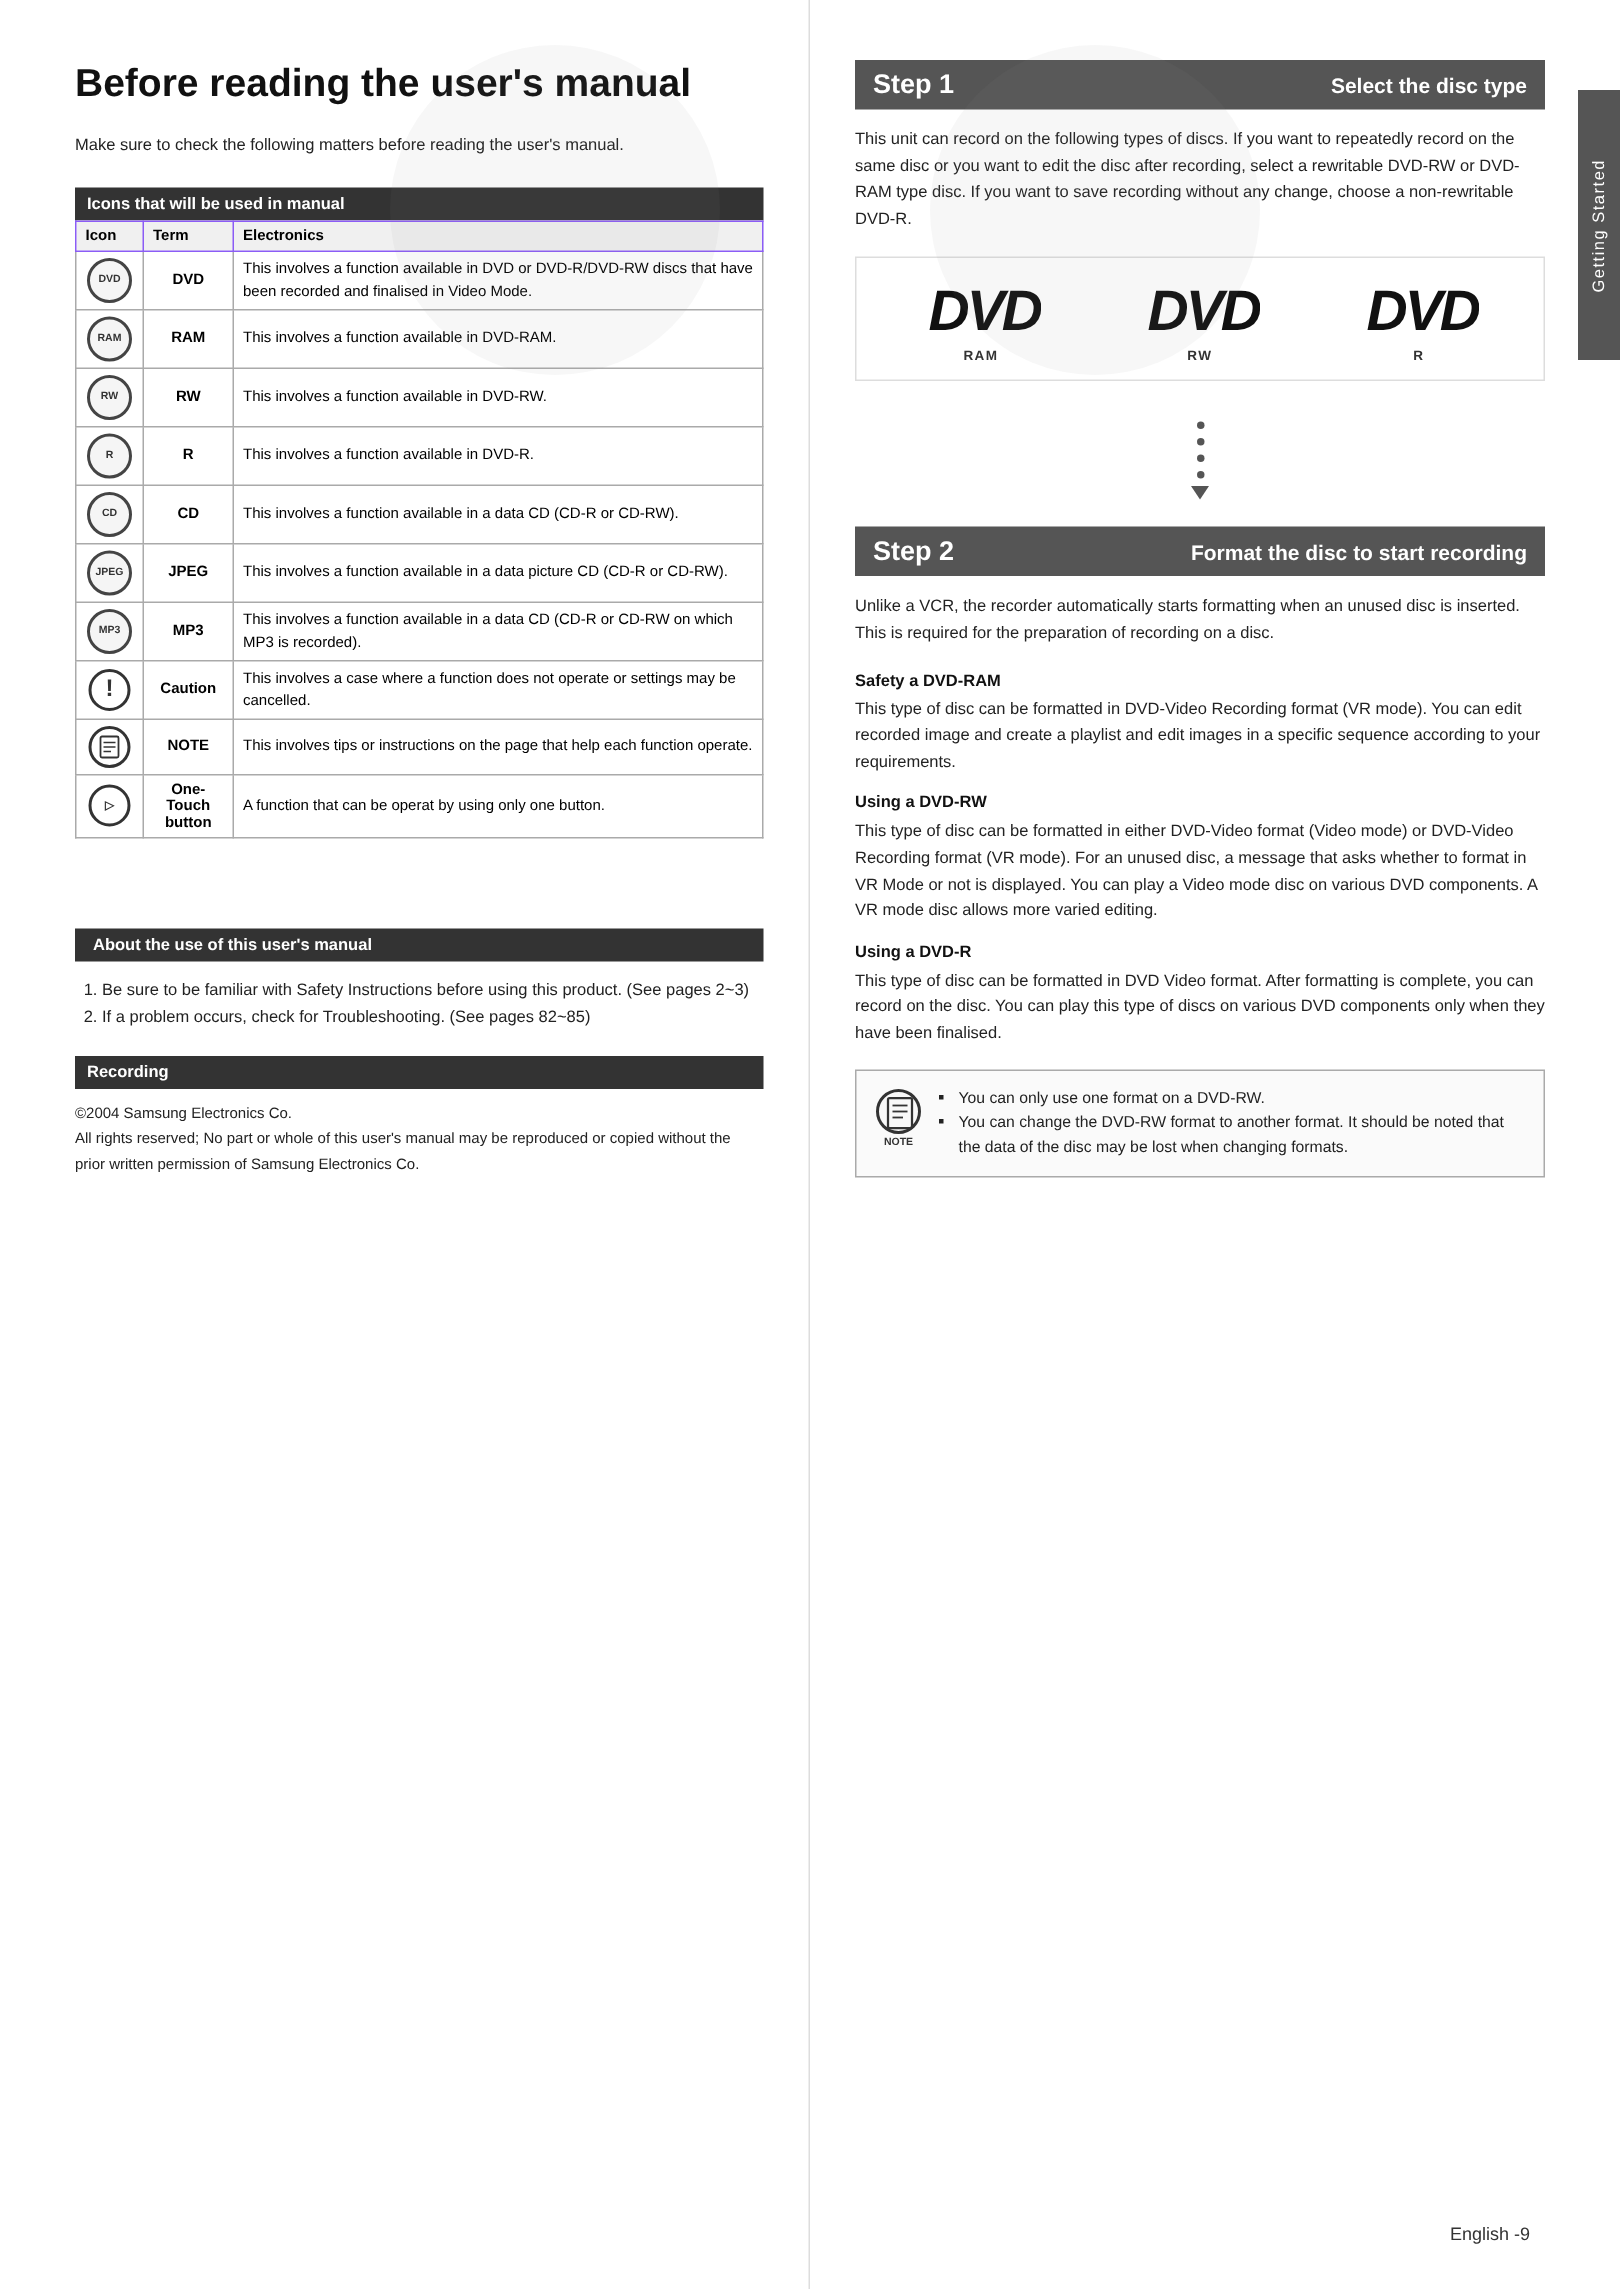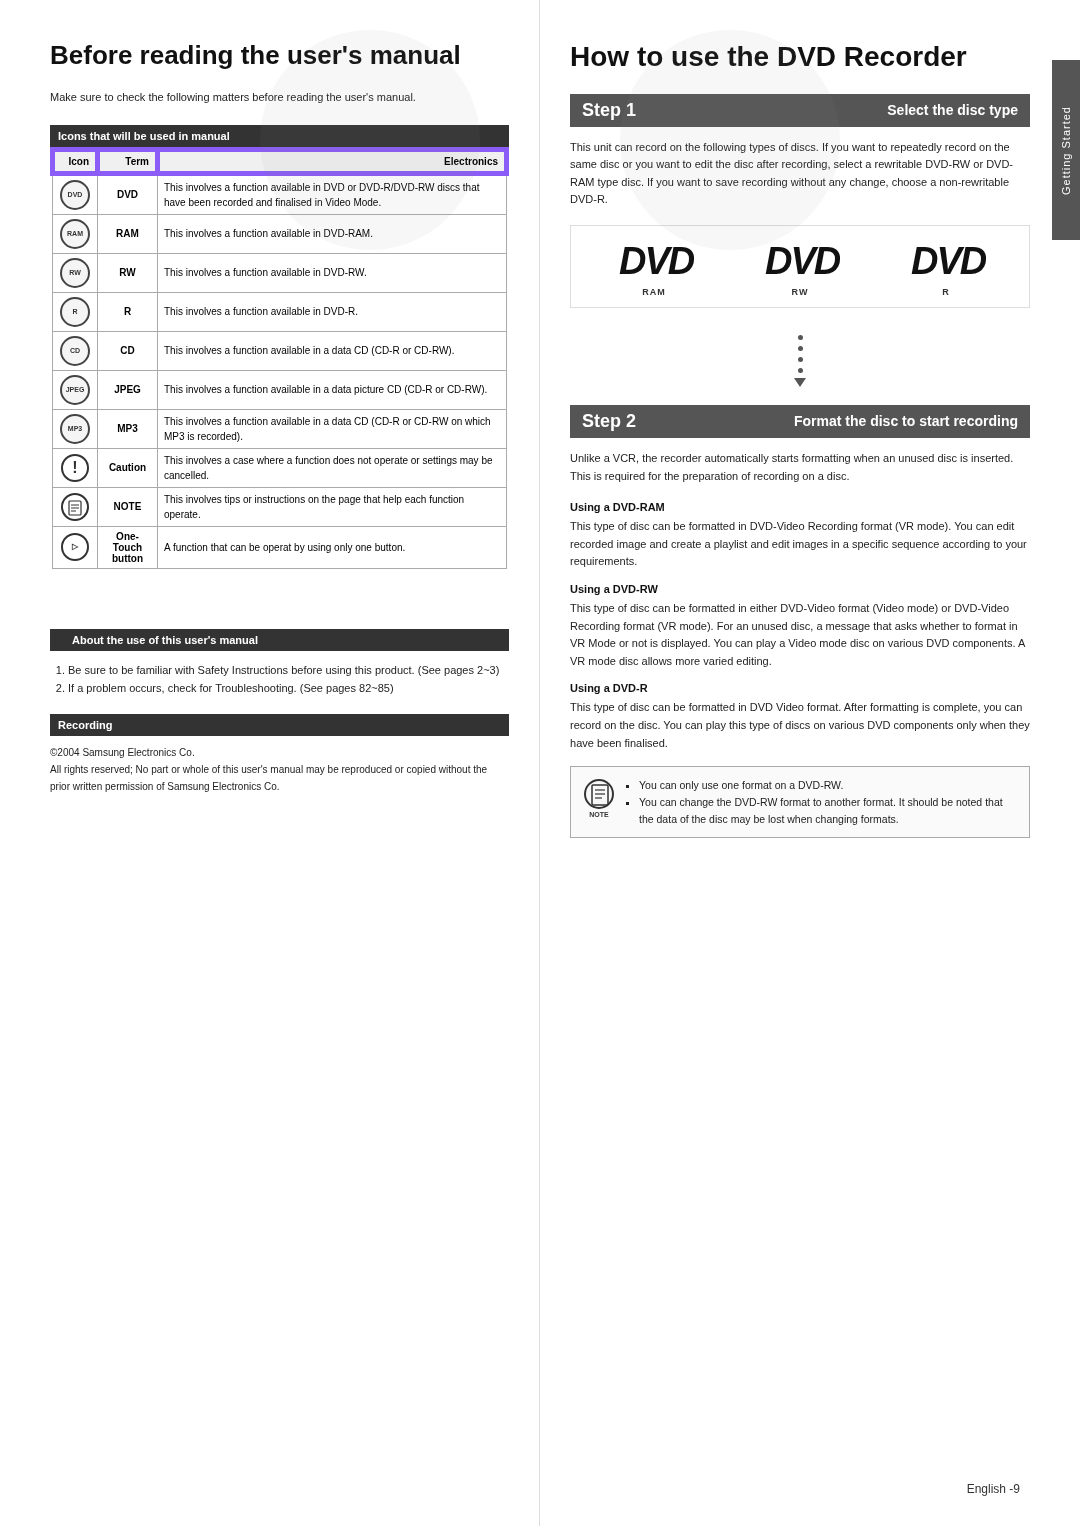--- a/index.html
+++ b/index.html
@@ -79,25 +79,25 @@
       font-size: 11px;
       font-weight: bold;
     }
     table.icons-table {
       width: 100%;
       border-collapse: collapse;
       border: 1px solid #aaa;
     }
     table.icons-table th {
       background: #f0f0f0;
-      border: 5px solid #8b5cf6;
+      border: 1px solid #8b5cf6;
       padding: 4px 6px;
       font-size: 10px;
       font-weight: bold;
-      text-align: right;
+      text-align: left;
     }
     table.icons-table td {
       border: 1px solid #aaa;
       padding: 4px 6px;
       font-size: 10px;
       vertical-align: middle;
     }
     .icon-cell {
       text-align: center;
       width: 45px;
@@ -133,21 +133,21 @@
     }
 
     
     .about-section {
       margin-top: 60px;
       margin-bottom: 16px;
     }
     .about-header {
       background: #333;
       color: white;
-      padding: 5px 22px;
+      padding: 5px 12px;
       font-size: 11px;
       font-weight: bold;
       margin-bottom: 10px;
     }
     .about-list {
       font-size: 11px;
       line-height: 1.7;
       padding-left: 18px;
       color: #222;
       margin-bottom: 14px;
@@ -398,21 +398,20 @@
         </ol>
     </div>
 
     <div class="copyright-section">
       <div class="copyright-header">Recording</div>
       <div class="copyright-text" id="copyright-text">©2004 Samsung Electronics Co.<br>All rights reserved; No part or whole of this user's manual may be reproduced or copied without the prior written permission of Samsung Electronics Co.</div>
     </div>
   </div>
 
   <div class="right-col">
-    <h1 class="right-title">How to use the DVD Recorder</h1>
 
     <div class="step-box">
       <span class="step-number">Step 1</span>
       <span class="step-label">Select the disc type</span>
     </div>
     <p class="step-description">This unit can record on the following types of discs. If you want to repeatedly record on the same disc or you want to edit the disc after recording, select a rewritable DVD-RW or DVD-RAM type disc. If you want to save recording without any change, choose a non-rewritable DVD-R.</p>
 
     <div class="dvd-logos">
 
       <div class="dvd-logo-item">
@@ -446,21 +445,21 @@
     </div>
 
     <div class="step-box">
       <span class="step-number">Step 2</span>
       <span class="step-label">Format the disc to start recording</span>
     </div>
     <p class="step-description">Unlike a VCR, the recorder automatically starts formatting when an unused disc is inserted. This is required for the preparation of recording on a disc.</p>
 
     <div id="step2-sections">
         <div>
-      <div class="sub-heading">Using a DVD-RAM</div>
+      <div class="sub-heading">Safety a DVD-RAM</div>
       <p class="step-description" style="margin-bottom:8px;">This type of disc can be formatted in DVD-Video Recording format (VR mode). You can edit recorded image and create a playlist and edit images in a specific sequence according to your requirements.</p>
     </div>
         <div>
       <div class="sub-heading">Using a DVD-RW</div>
       <p class="step-description" style="margin-bottom:8px;">This type of disc can be formatted in either DVD-Video format (Video mode) or DVD-Video Recording format (VR mode). For an unused disc, a message that asks whether to format in VR Mode or not is displayed. You can play a Video mode disc on various DVD components. A VR mode disc allows more varied editing.</p>
     </div>
         <div>
       <div class="sub-heading">Using a DVD-R</div>
       <p class="step-description" style="margin-bottom:8px;">This type of disc can be formatted in DVD Video format. After formatting is complete, you can record on the disc. You can play this type of discs on various DVD components only when they have been finalised.</p>
     </div>

